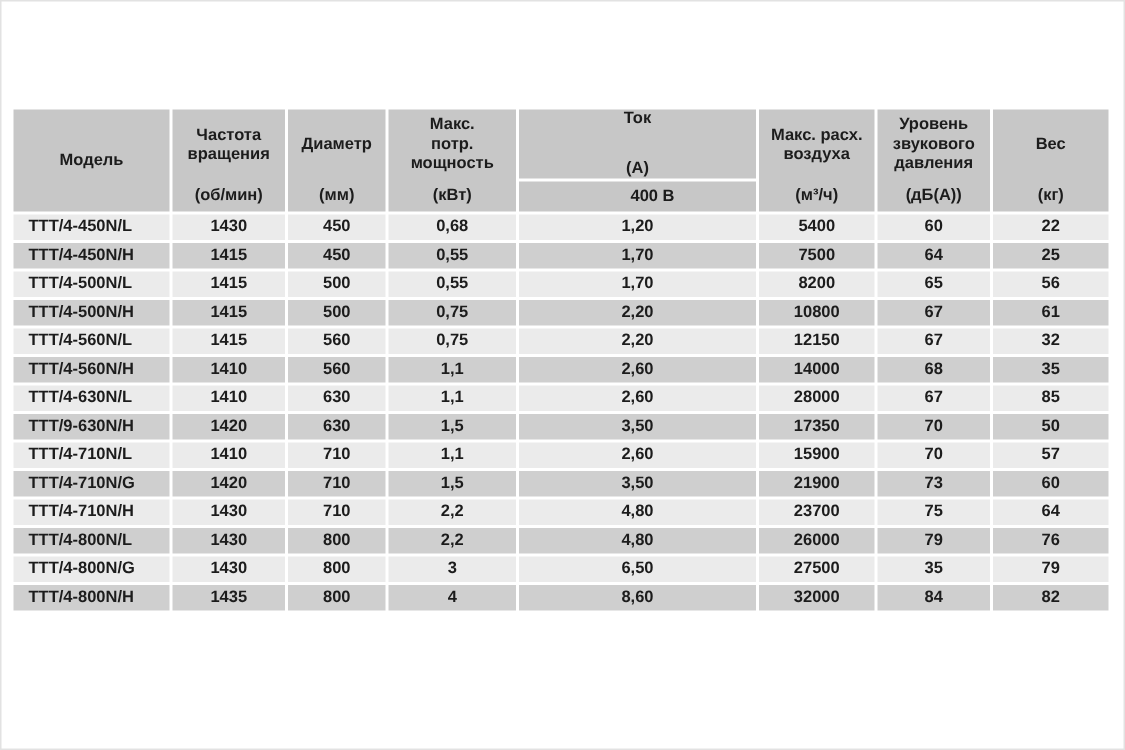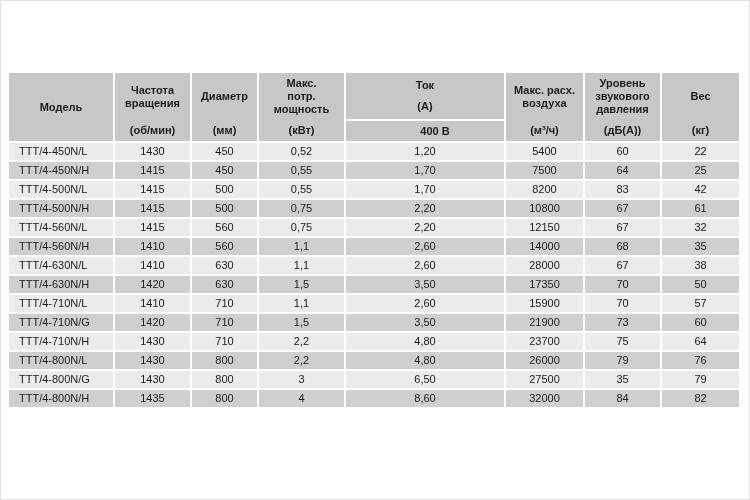--- a/index.html
+++ b/index.html
@@ -43,24 +43,24 @@
   .hwrap .u {
     height: 21px; flex: 0 0 21px;
     display: flex; align-items: center; justify-content: center; text-align: center;
   }
   .model-wrap {
     height: 48px; display: flex; align-items: center; justify-content: center;
     text-align: center;
   }
   .tok-wrap {
     height: 46px; display: flex; flex-direction: column;
-    align-items: center; justify-content: center; gap: 8px;
+    align-items: center; justify-content: space-between; gap: 8px;
   }
   th.volt-cell { text-align: center; padding-left: 20px; }
-  tbody tr { height: 17px; }
+  tbody tr { height: 17px; font-weight: bold; }
   tbody td {
     font-size: 11px;
     line-height: 15px;
     text-align: center;
     color: #1c1c1c;
     vertical-align: middle;
   }
   tbody tr:nth-child(odd)  td { background: #ebebeb; }
   tbody tr:nth-child(even) td { background: #cfcfcf; }
   tbody td.model { text-align: left; padding-left: 10px; }
@@ -136,21 +136,21 @@
       </tr>
       <tr class="h2">
         <th class="volt-cell">400 В</th>
       </tr>
     </thead>
     <tbody id="spec-body">
         <tr>
           <td class="model">TTT/4-450N/L</td>
           <td>1430</td>
           <td>450</td>
-          <td>0,52</td>
+          <td>0,68</td>
           <td>1,20</td>
           <td>5400</td>
           <td>60</td>
           <td>22</td>
         </tr>
         <tr>
           <td class="model">TTT/4-450N/H</td>
           <td>1415</td>
           <td>450</td>
           <td>0,55</td>
@@ -159,22 +159,22 @@
           <td>64</td>
           <td>25</td>
         </tr>
         <tr>
           <td class="model">TTT/4-500N/L</td>
           <td>1415</td>
           <td>500</td>
           <td>0,55</td>
           <td>1,70</td>
           <td>8200</td>
-          <td>83</td>
-          <td>42</td>
+          <td>65</td>
+          <td>56</td>
         </tr>
         <tr>
           <td class="model">TTT/4-500N/H</td>
           <td>1415</td>
           <td>500</td>
           <td>0,75</td>
           <td>2,20</td>
           <td>10800</td>
           <td>67</td>
           <td>61</td>
@@ -200,24 +200,24 @@
           <td>35</td>
         </tr>
         <tr>
           <td class="model">TTT/4-630N/L</td>
           <td>1410</td>
           <td>630</td>
           <td>1,1</td>
           <td>2,60</td>
           <td>28000</td>
           <td>67</td>
-          <td>38</td>
-        </tr>
-        <tr>
-          <td class="model">TTT/4-630N/H</td>
+          <td>85</td>
+        </tr>
+        <tr>
+          <td class="model">TTT/9-630N/H</td>
           <td>1420</td>
           <td>630</td>
           <td>1,5</td>
           <td>3,50</td>
           <td>17350</td>
           <td>70</td>
           <td>50</td>
         </tr>
         <tr>
           <td class="model">TTT/4-710N/L</td>

